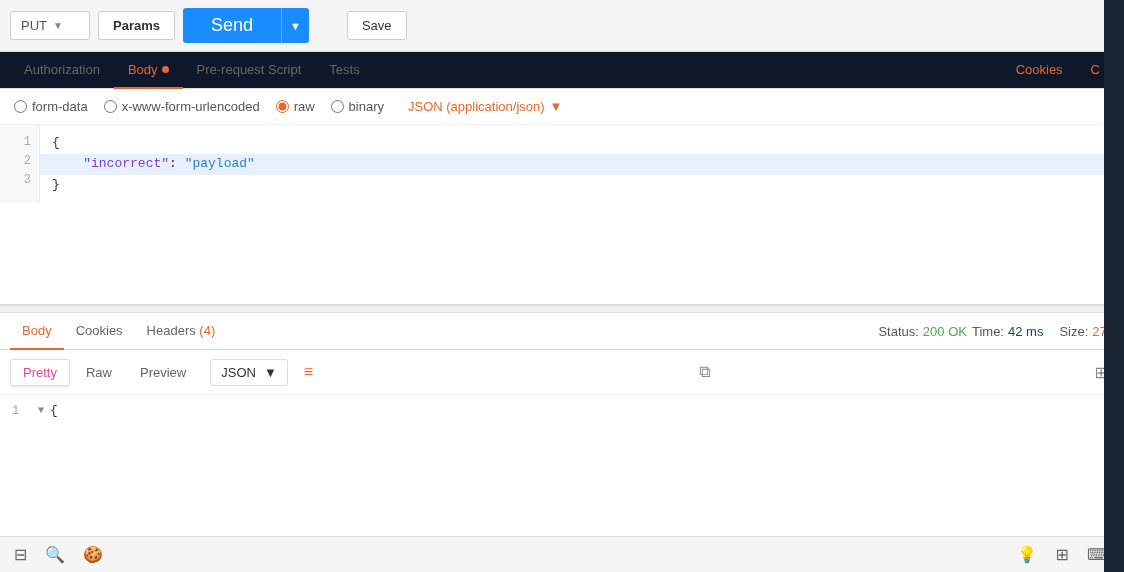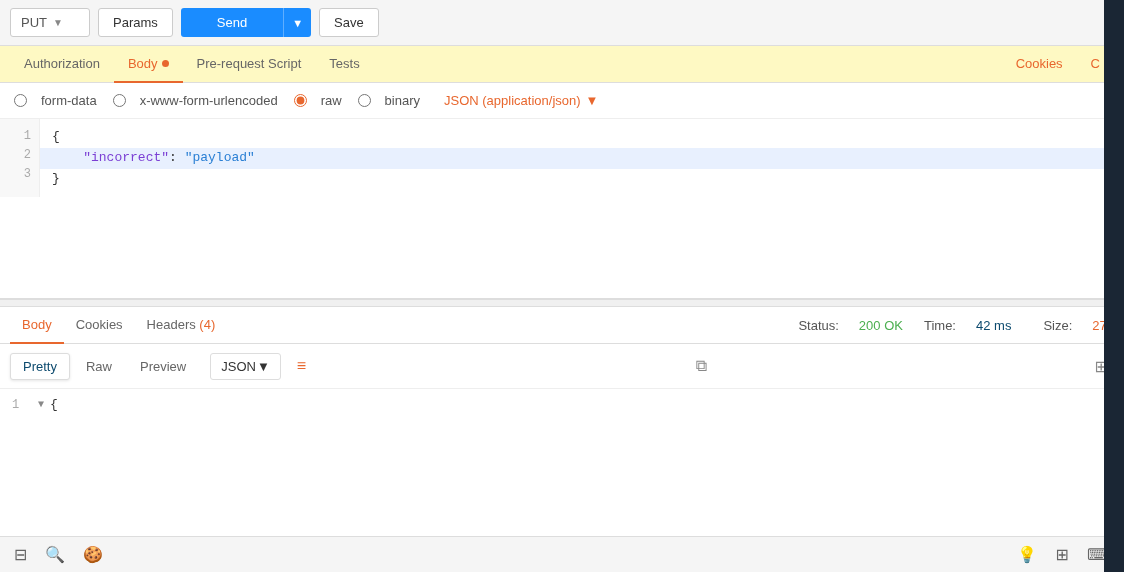--- a/index.html
+++ b/index.html
@@ -57,35 +57,36 @@
     }
 
     .params-btn {
       background: #fff;
       border: 1px solid #ccc;
       border-radius: 3px;
       padding: 6px 14px;
       cursor: pointer;
       font-size: 13px;
       color: #333;
+      font-weight: bold;
     }
 
     .send-btn-group {
       display: flex;
       align-items: stretch;
       border-radius: 3px;
       overflow: hidden;
     }
 
     .send-btn {
       background: #1a8cff;
       color: #fff;
       border: none;
-      padding: 7px 36px;
-      font-size: 13px;
+      padding: 7px 28px;
+      font-size: 18px;
       font-weight: 500;
       cursor: pointer;
     }
 
     .send-dropdown {
       background: #1a8cff;
       color: #fff;
       border: none;
       border-left: 1px solid rgba(255,255,255,0.3);
       padding: 7px 8px;
@@ -94,29 +95,30 @@
     }
 
     .save-btn {
       background: #fff;
       border: 1px solid #ccc;
       border-radius: 3px;
       padding: 6px 14px;
       cursor: pointer;
       font-size: 13px;
       color: #333;
+      margin-left: 30px;
     }
 
     
     .request-tabs {
       display: flex;
       align-items: center;
       border-bottom: 1px solid #ddd;
       padding: 0 10px;
-      background: #fef9c3;
+      background: #0f172a;
       position: relative;
     }
 
     .req-tab {
       padding: 10px 14px;
       cursor: pointer;
       font-size: 13px;
       color: #666;
       border-bottom: 2px solid transparent;
       margin-bottom: -1px;
@@ -148,21 +150,21 @@
       align-items: center;
       padding: 10px 14px;
       gap: 16px;
       border-bottom: 1px solid #eee;
       background: #fff;
     }
 
     .radio-option {
       display: flex;
       align-items: center;
-      gap: 14px;
+      gap: 5px;
       cursor: pointer;
       font-size: 13px;
       color: #555;
     }
 
     .radio-option input[type="radio"] {
       accent-color: #e8672e;
     }
 
     .json-type {
@@ -258,21 +260,21 @@
     }
 
     .resp-tab .tab-badge {
       color: #e8672e;
     }
 
     .response-meta {
       margin-left: auto;
       display: flex;
       align-items: center;
-      gap: 20px;
+      gap: 4px;
       font-size: 13px;
       color: #555;
     }
 
     .status-ok { color: #4CAF50; font-weight: 500; }
     .time-val { color: #0c4a6e; font-weight: 500; }
     .size-val { color: #e8672e; font-weight: 500; }
 
     
     .response-format {
@@ -290,29 +292,29 @@
       background: transparent;
       cursor: pointer;
       font-size: 13px;
       color: #666;
       border-radius: 3px;
     }
 
     .format-btn.active {
       background: #fff;
       border: 1px solid #ddd;
-      color: #0c4a6e;
+      color: #ec4899;
       font-weight: 500;
       box-shadow: 0 1px 3px rgba(0,0,0,0.1);
     }
 
     .json-dropdown {
       display: flex;
       align-items: flex-start;
-      gap: 1px;
+      gap: 8px;
       padding: 5px 10px;
       border: 1px solid #ddd;
       border-radius: 3px;
       cursor: pointer;
       font-size: 13px;
       background: #fff;
       margin-left: 8px;
     }
 
     .wrap-btn {

